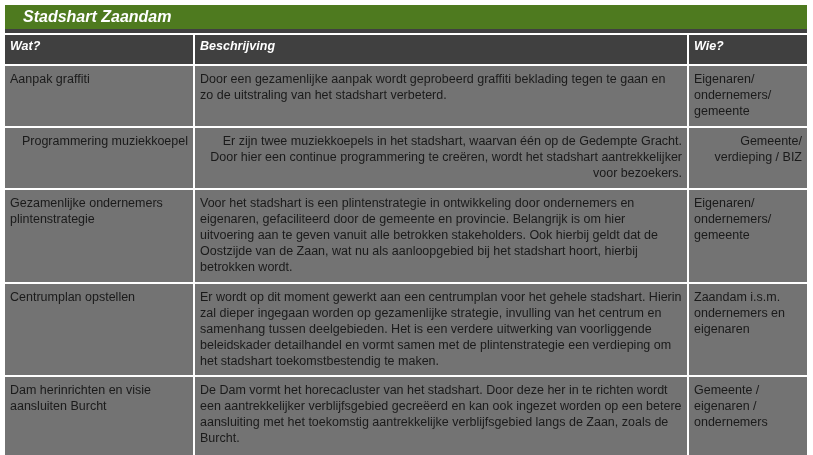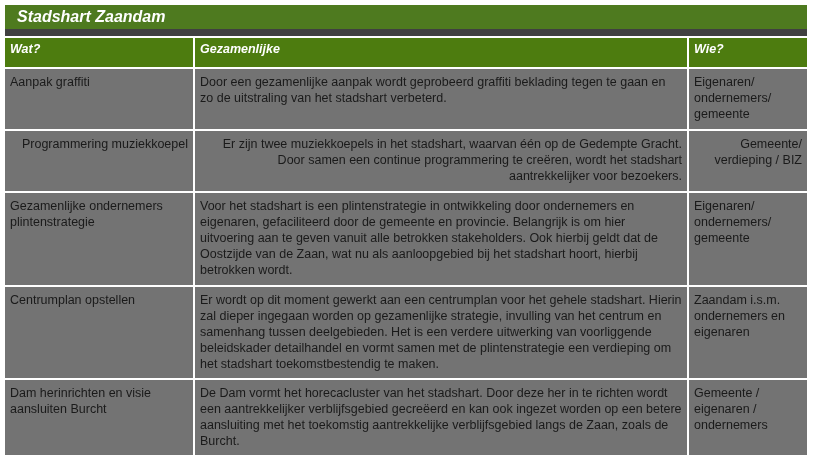--- a/index.html
+++ b/index.html
@@ -18,38 +18,38 @@
       width: 802px;
     }
     .title-bar {
       background: #4e7a1f;
       color: #ffffff;
       font-weight: bold;
       font-style: italic;
       font-size: 16px;
       height: 24px;
       line-height: 24px;
-      padding-left: 12px;
-      border-bottom: 7px solid #404040;
+      padding-left: 18px;
+      border-bottom: 4px solid #404040;
     }
     table {
       border-collapse: collapse;
       width: 802px;
       table-layout: fixed;
     }
     th, td {
       border: 2px solid #ffffff;
       vertical-align: top;
       text-align: left;
       font-size: 12.5px;
       line-height: 16px;
       color: #1a1a1a;
     }
     th {
-      background: #4d7c0f;
+      background: #404040;
       color: #ffffff;
       font-weight: bold;
       font-style: italic;
       height: 26px;
       padding: 3px 5px 0 5px;
     }
     td {
       background: #737373;
       padding: 5px 5px 0 5px;
     }
@@ -71,33 +71,33 @@
   <div class="title-bar">Stadshart Zaandam</div>
   <table>
     <colgroup>
       <col class="c1">
         <col class="c2">
         <col class="c3">
     </colgroup>
     <thead>
       <tr>
         <th>Wat?</th>
-        <th>Gezamenlijke</th>
+        <th>Beschrijving</th>
         <th>Wie?</th>
       </tr>
     </thead>
     <tbody>
       <tr class="r1">
         <td>Aanpak graffiti</td>
         <td>Door een gezamenlijke aanpak wordt geprobeerd graffiti beklading tegen te gaan en zo de uitstraling van het stadshart verbeterd.</td>
         <td>Eigenaren/ ondernemers/ gemeente</td>
       </tr>
       <tr class="r2">
         <td>Programmering muziekkoepel</td>
-        <td>Er zijn twee muziekkoepels in het stadshart, waarvan één op de Gedempte Gracht. Door samen een continue programmering te creëren, wordt het stadshart aantrekkelijker voor bezoekers.</td>
+        <td>Er zijn twee muziekkoepels in het stadshart, waarvan één op de Gedempte Gracht. Door hier een continue programmering te creëren, wordt het stadshart aantrekkelijker voor bezoekers.</td>
         <td>Gemeente/ verdieping / BIZ</td>
       </tr>
       <tr class="r3">
         <td>Gezamenlijke ondernemers plintenstrategie</td>
         <td>Voor het stadshart is een plintenstrategie in ontwikkeling door ondernemers en eigenaren, gefaciliteerd door de gemeente en provincie. Belangrijk is om hier uitvoering aan te geven vanuit alle betrokken stakeholders. Ook hierbij geldt dat de Oostzijde van de Zaan, wat nu als aanloopgebied bij het stadshart hoort, hierbij betrokken wordt.</td>
         <td>Eigenaren/ ondernemers/ gemeente</td>
       </tr>
       <tr class="r4">
         <td>Centrumplan opstellen</td>
         <td>Er wordt op dit moment gewerkt aan een centrumplan voor het gehele stadshart. Hierin zal dieper ingegaan worden op gezamenlijke strategie, invulling van het centrum en samenhang tussen deelgebieden. Het is een verdere uitwerking van voorliggende beleidskader detailhandel en vormt samen met de plintenstrategie een verdieping om het stadshart toekomstbestendig te maken.</td>

